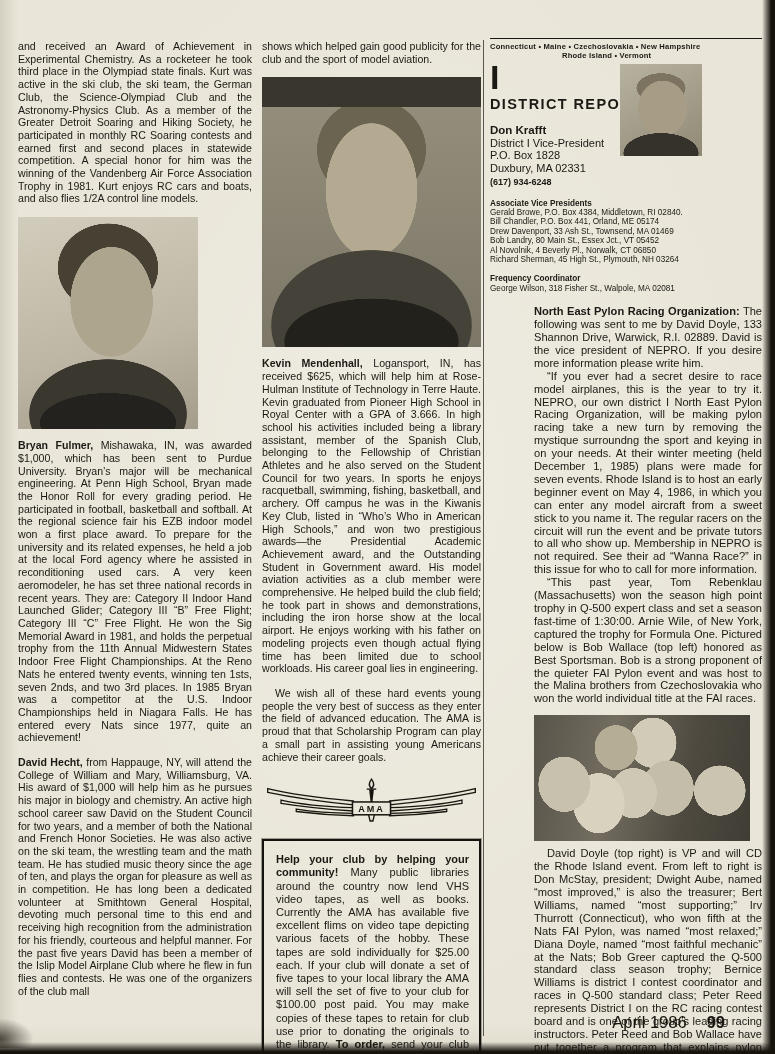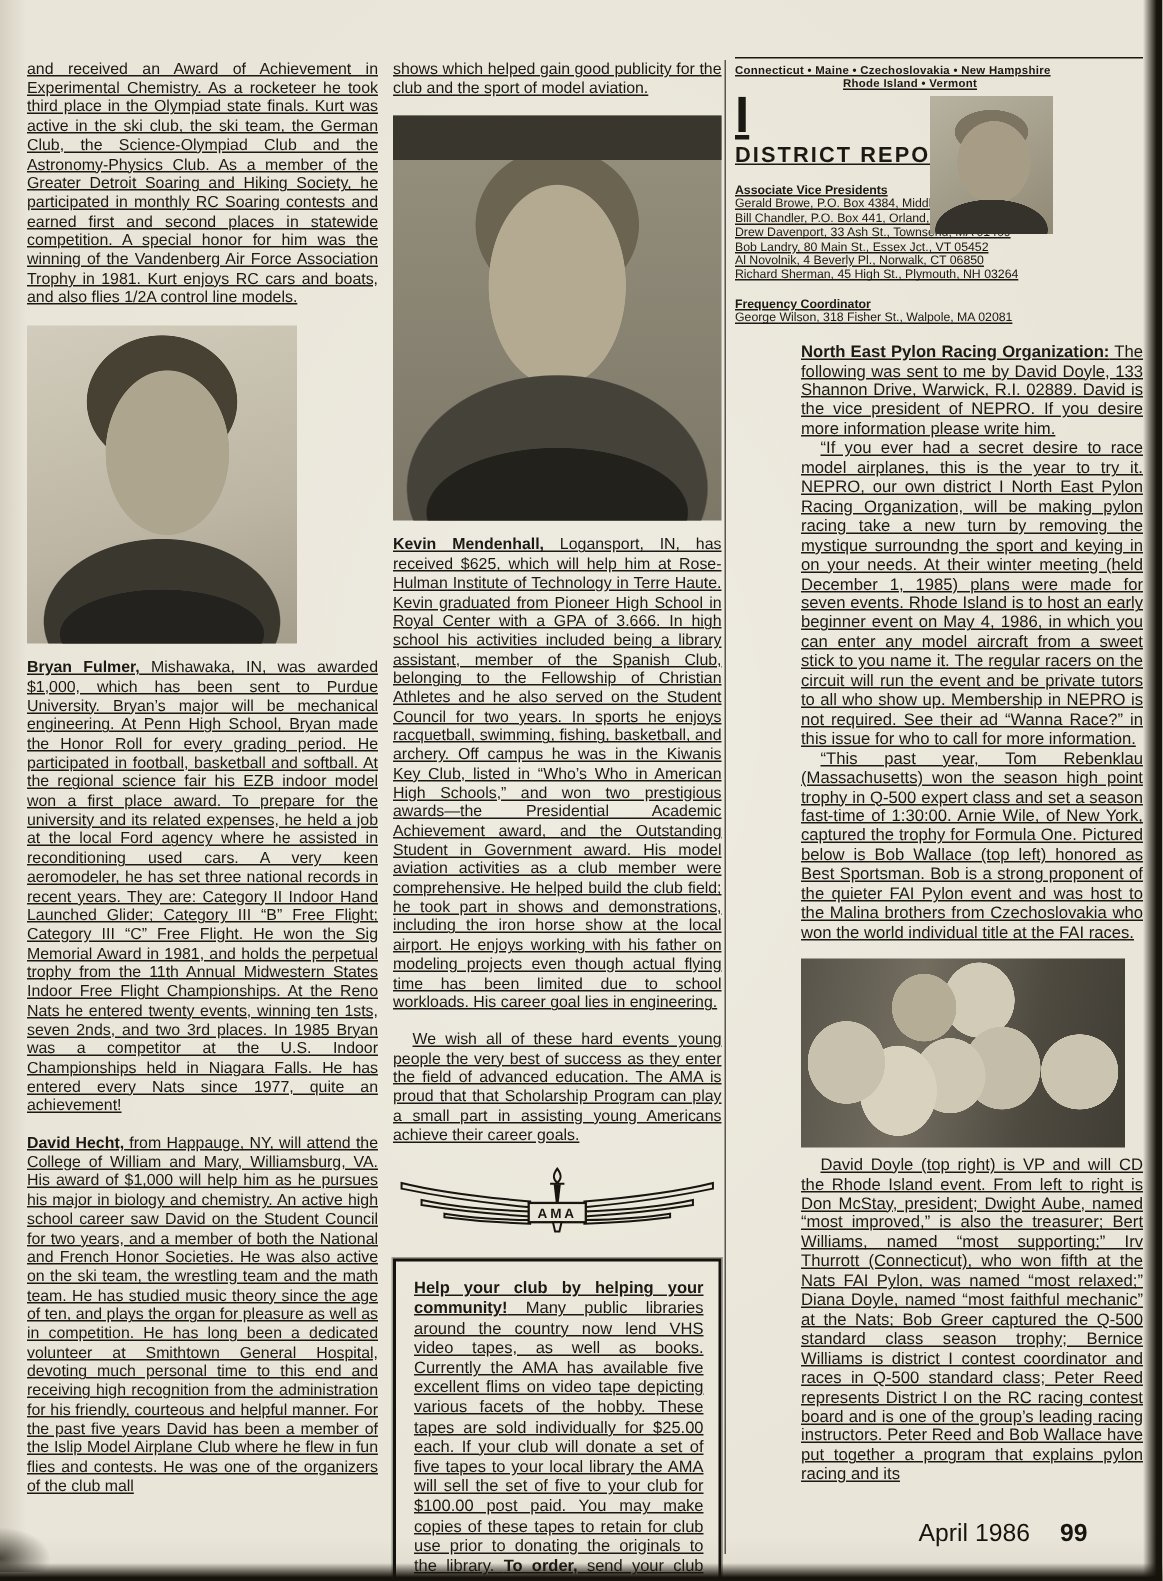--- a/index.html
+++ b/index.html
@@ -16,21 +16,21 @@
       linear-gradient(0deg, rgba(120,110,90,.10) 0, rgba(120,110,90,0) 30px),
       radial-gradient(ellipse at 50% 45%, rgba(255,255,255,.25), rgba(0,0,0,0) 70%);
   }
   .scan-edge-right{position:absolute;top:0;right:0;width:13px;height:100%;
     background:linear-gradient(90deg, rgba(24,20,14,0) 0, rgba(24,20,14,.45) 30%, #16130d 70%);}
   .scan-edge-bottom{position:absolute;left:0;bottom:0;width:100%;height:12px;
     background:linear-gradient(180deg, rgba(24,20,14,0) 0, rgba(24,20,14,.5) 40%, #16130d 80%);}
   .scan-smudge{position:absolute;left:0;top:1018px;width:34px;height:30px;
     background:radial-gradient(ellipse at 0 70%, rgba(30,26,18,.75), rgba(30,26,18,0) 70%);}
 
-  .col{position:absolute;top:40px;text-decoration:underline;}
+  .col{position:absolute;top:40px;}
   .col-left{left:18px;width:234px;}
   .col-mid{left:262px;width:219px;}
   .col-right{left:490px;width:272px;top:38px;}
   .col-rule{position:absolute;left:483px;top:40px;width:1px;height:996px;background:#2a2620;opacity:.75;}
 
   .bt{font-size:10.6px;line-height:12.7px;text-align:justify;margin:0 0 12px 0;}
   .rc .bt{font-size:11.1px;line-height:12.9px;margin-bottom:0;}
   .lead{font-weight:bold;}
   .indent{text-indent:13px;}
 
@@ -136,24 +136,31 @@
 <div class="col col-right rc">
   <hr class="dr-toprule">
   <div class="dr-states">Connecticut  •  Maine  •  Czechoslovakia  •  New Hampshire</div>
   <div class="dr-states dr-states2">Rhode Island  •  Vermont</div>
 
   <div class="photo photo-don"></div>
 
   <div class="dr-numeral">I</div>
   <div class="dr-heading">DISTRICT REPORT</div>
 
+  <div class="dr-officer">
+    <div class="name">Don Krafft</div>
+    <div>District I Vice-President</div>
+    <div>P.O. Box 1828</div>
+    <div>Duxbury, MA 02331</div>
+    <div class="dr-phone">(617) 934-6248</div>
+  </div>
 
   <div class="dr-small dr-small-h">Associate Vice Presidents</div>
   <div class="dr-small">Gerald Browe, P.O. Box 4384, Middletown, RI 02840.</div>
-  <div class="dr-small">Bill Chandler, P.O. Box 441, Orland, ME 04472</div>
+  <div class="dr-small">Bill Chandler, P.O. Box 441, Orland, ME 05174</div>
   <div class="dr-small">Drew Davenport, 33 Ash St., Townsend, MA 01469</div>
   <div class="dr-small">Bob Landry, 80 Main St., Essex Jct., VT 05452</div>
   <div class="dr-small">Al Novolnik, 4 Beverly Pl., Norwalk, CT 06850</div>
   <div class="dr-small">Richard Sherman, 45 High St., Plymouth, NH 03264</div>
 
   <div class="dr-small dr-small-h">Frequency Coordinator</div>
   <div class="dr-small">George Wilson, 318 Fisher St., Walpole, MA 02081</div>
 
   <div class="dr-body">
     <p class="bt"><span class="lead">North East Pylon Racing Organization:</span><span> The following was sent to me by David Doyle, 133 Shannon Drive, Warwick, R.I. 02889. David is the vice president of NEPRO. If you desire more information please write him.</span></p>

